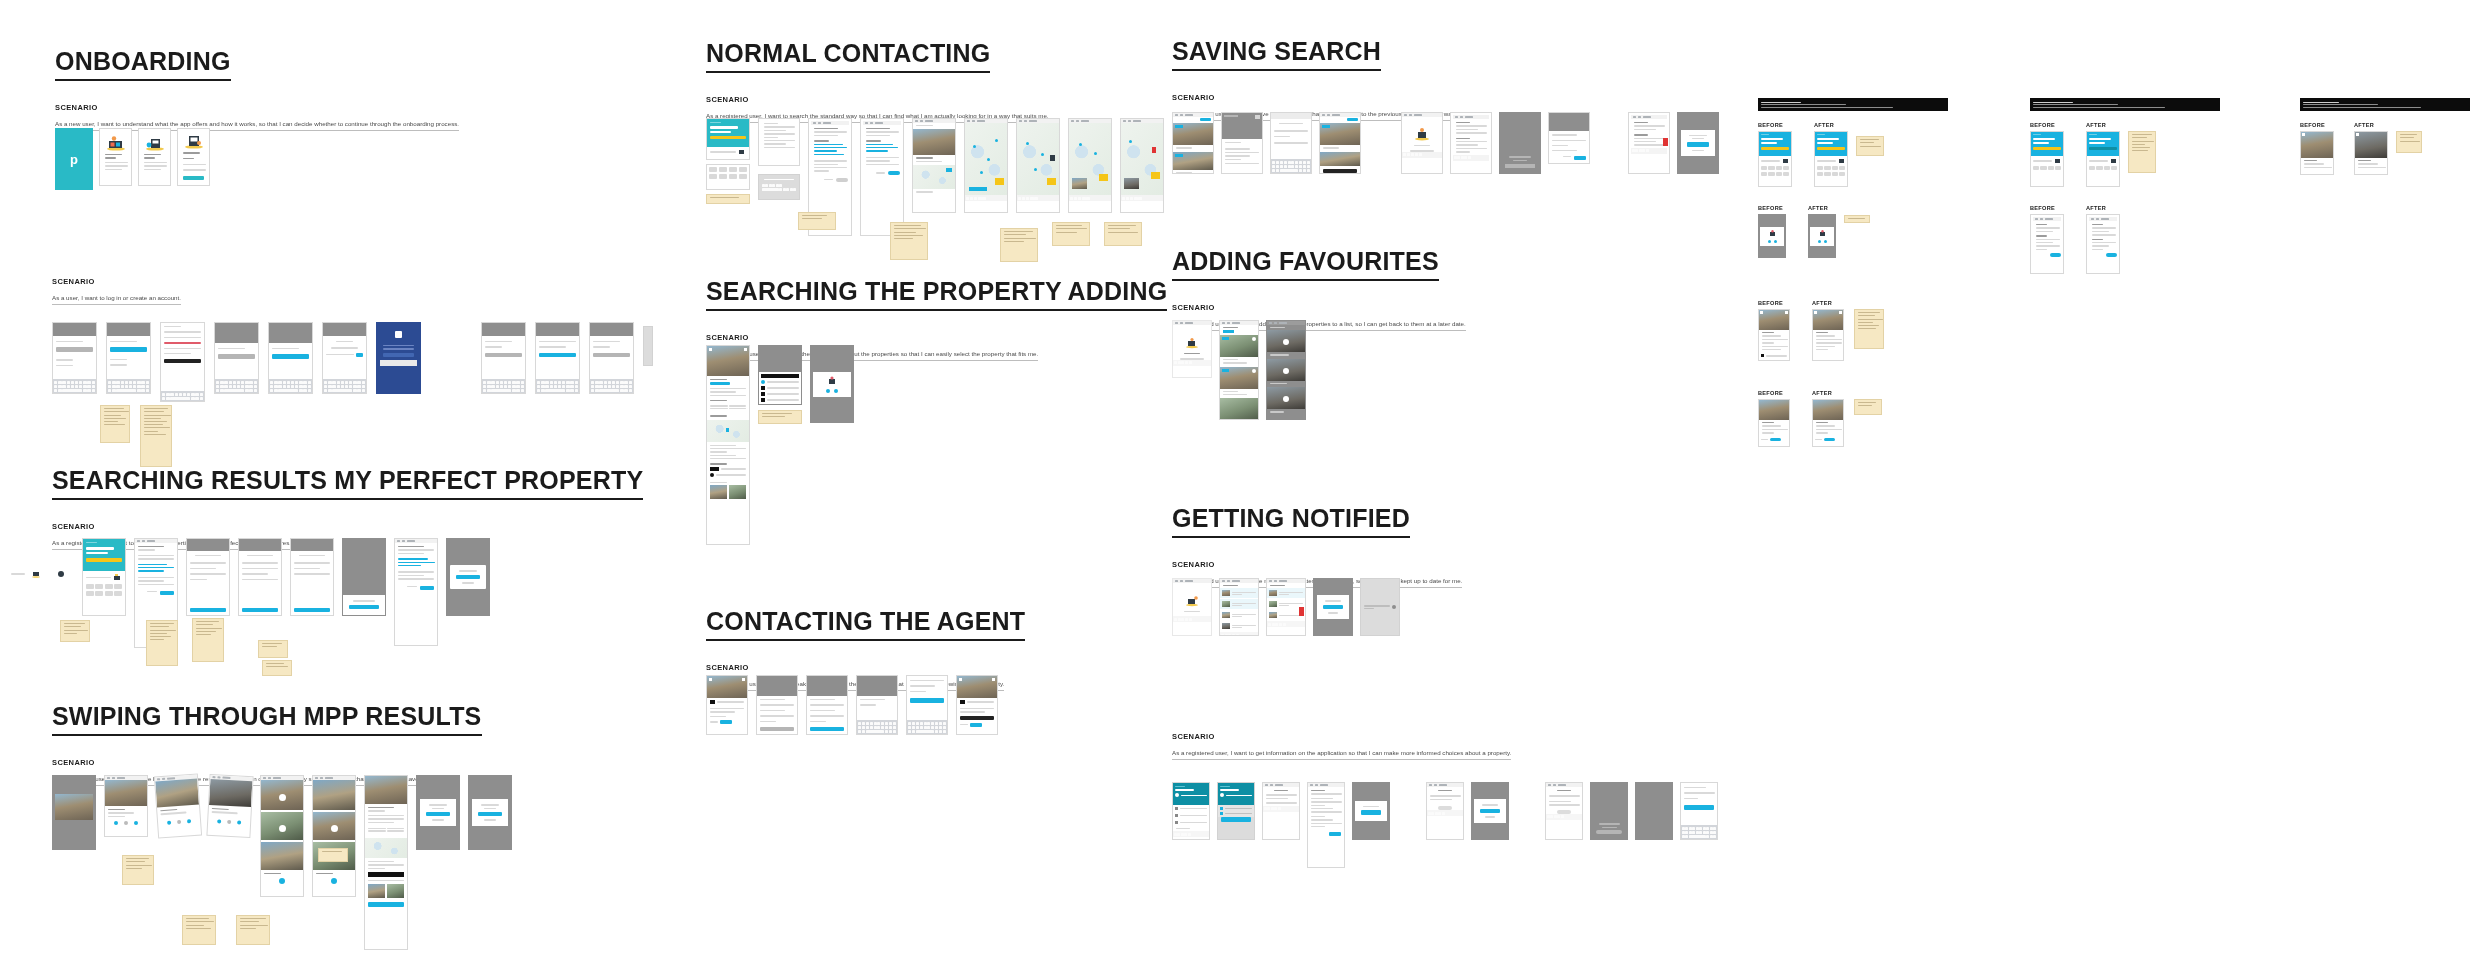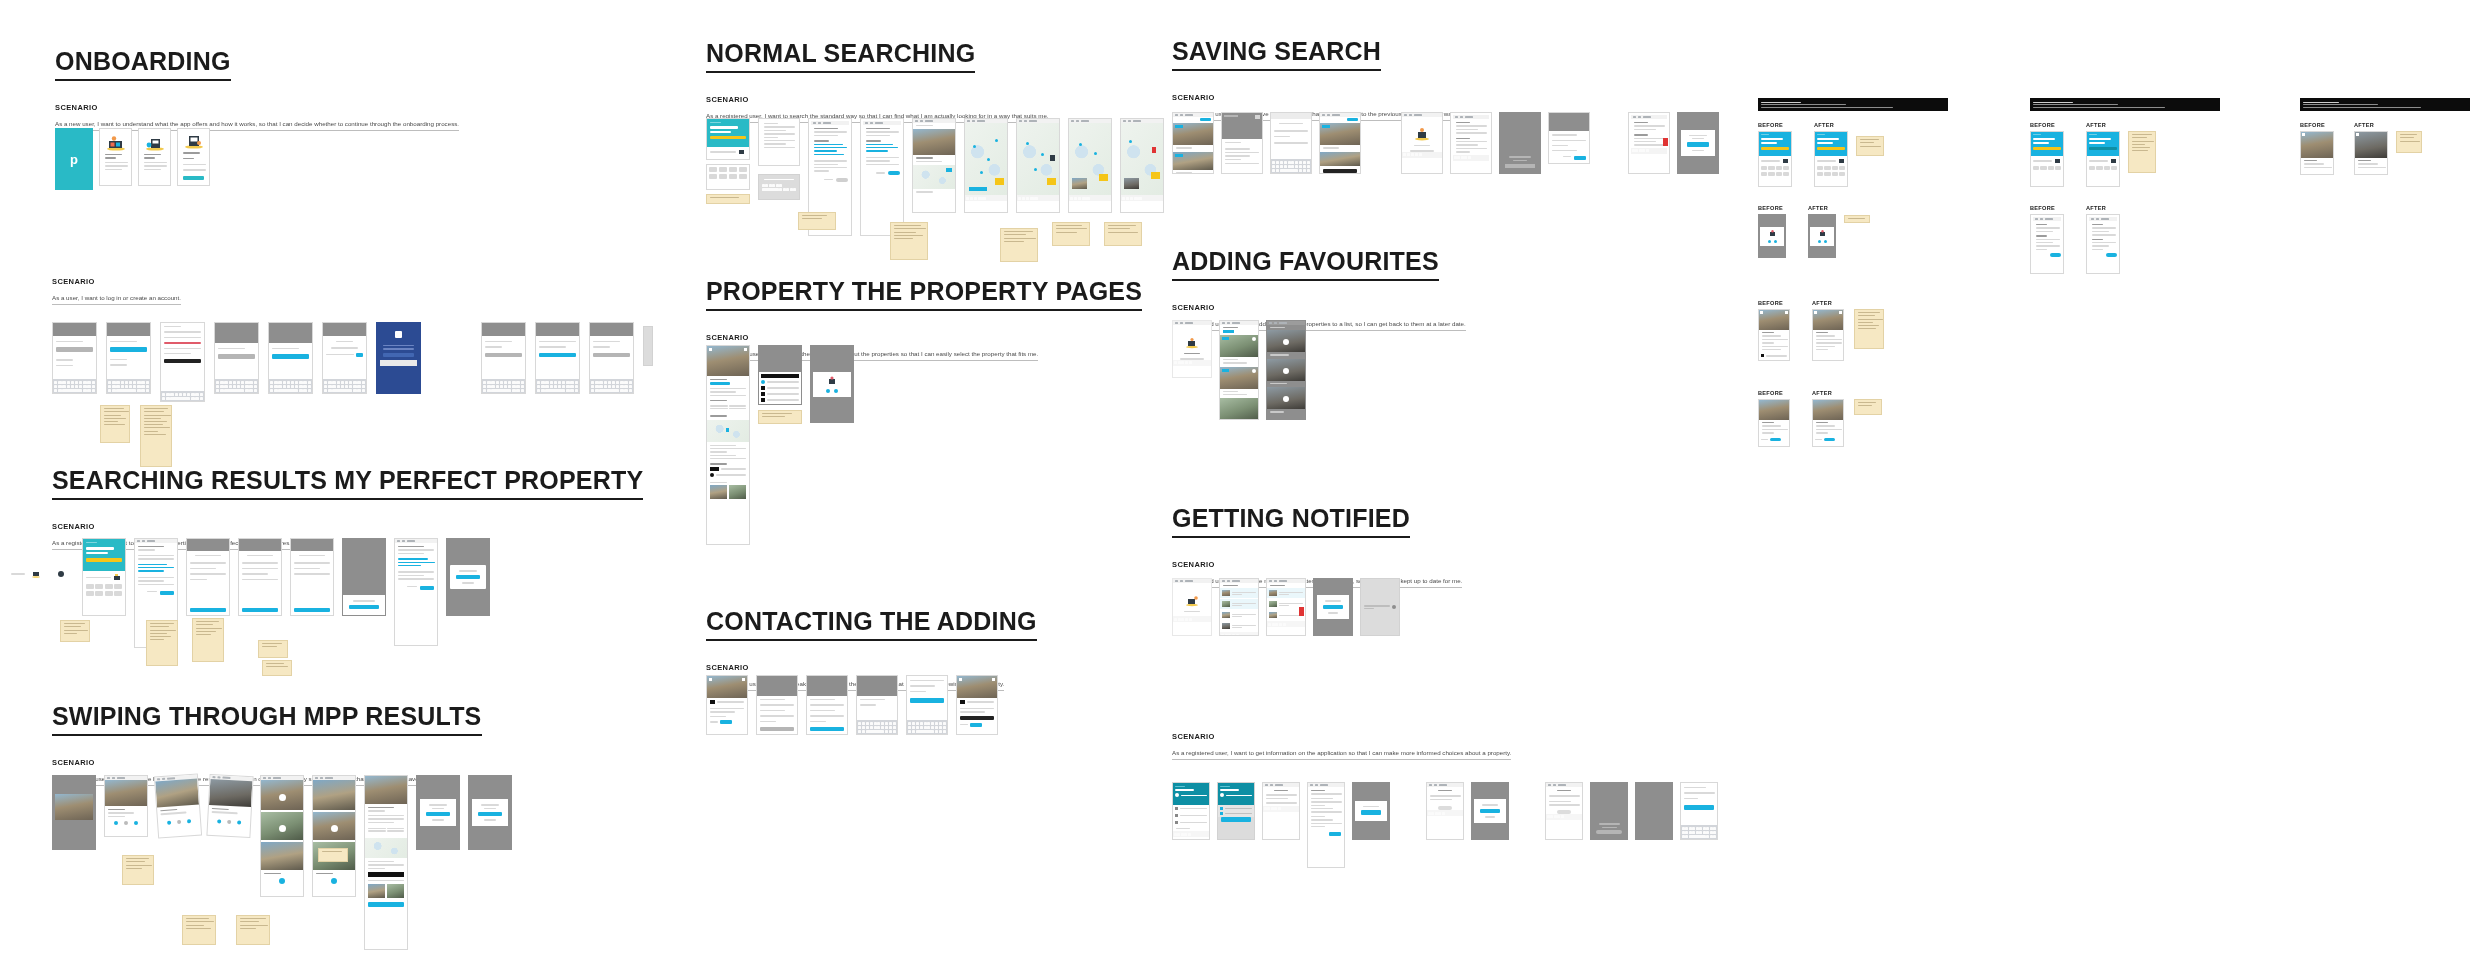--- a/index.html
+++ b/index.html
@@ -818,21 +818,21 @@
       <i style="width:80%"></i>
       <i style="width:60%"></i>
       <i style="width:88%"></i>
       <i style="width:50%"></i>
     </div>
   <div class="note" style="left:318px;top:848px;width:30px;height:14px;">
       <i style="width:70%"></i>
     </div>
 
   <div class="section" style="left:706px; top:40px;">
-    <div class="sec-title">NORMAL SEARCHING</div>
+    <div class="sec-title">NORMAL CONTACTING</div>
     <div class="scenario-lbl">SCENARIO</div>
     <div class="scenario-txt">As a registered user, I want to search the standard way so that I can find what I am actually looking for in a way that suits me.</div>
   </div>
   <div class="flow" style="left:706px; top:118px; gap:8px; align-items:flex-start;">
     <div style="display:flex;flex-direction:column;gap:4px;">
       <div class="ph" style="width:44px;height:42px;">
         <div style="background:#29bac6;padding:3px;height:28px;">
           <div class="ln" style="background:#7fd6de;width:30%;margin:0 0 3px 0;"></div>
           <div class="ln" style="background:#fff;width:78%;height:2.2px;margin:2px 0;"></div>
           <div class="ln" style="background:#fff;width:58%;height:2.2px;margin:2px 0;"></div>
@@ -1055,21 +1055,21 @@
       <i style="width:78%"></i>
       <i style="width:60%"></i>
       <i style="width:82%"></i>
     </div>
   <div class="note" style="left:798px;top:212px;width:38px;height:18px;">
       <i style="width:70%"></i>
       <i style="width:55%"></i>
     </div>
 
   <div class="section" style="left:706px; top:278px;">
-    <div class="sec-title">PROPERTY THE PROPERTY PAGES</div>
+    <div class="sec-title">SEARCHING THE PROPERTY ADDING</div>
     <div class="scenario-lbl">SCENARIO</div>
     <div class="scenario-txt">As a registered user, I want to see the information about the properties so that I can easily select the property that fits me.</div>
   </div>
   <div class="flow" style="left:706px; top:345px; gap:8px; align-items:flex-start;">
     <div class="ph" style="width:44px;height:200px;">
       <div class="photo" style="height:30px;position:relative;">
         <div style="position:absolute;left:2px;top:2px;width:3px;height:3px;background:#fff;"></div>
         <div style="position:absolute;right:2px;top:2px;width:3px;height:3px;background:#fff;"></div>
       </div>
       <div class="ln dk sm" style="margin-top:3px;"></div>
@@ -1143,21 +1143,21 @@
           </svg>
         <div style="display:flex;gap:4px;justify-content:center;margin-top:3px;">
           <div class="badge" style="position:static;width:4px;height:4px;"></div>
           <div class="badge" style="position:static;width:4px;height:4px;"></div>
         </div>
       </div>
     </div>
   </div>
 
   <div class="section" style="left:706px; top:608px;">
-    <div class="sec-title">CONTACTING THE ADDING</div>
+    <div class="sec-title">CONTACTING THE AGENT</div>
     <div class="scenario-lbl">SCENARIO</div>
     <div class="scenario-txt">As a registered user, I want to speak to the agent of the property, so that I can book a viewing of the property.</div>
   </div>
   <div class="flow" style="left:706px; top:675px; gap:8px; align-items:flex-start;">
     <div class="ph" style="width:42px;height:60px;">
       <div class="photo" style="height:22px;position:relative;">
         <div style="position:absolute;left:2px;top:2px;width:3px;height:3px;background:#fff;"></div>
         <div style="position:absolute;right:2px;top:2px;width:3px;height:3px;background:#fff;"></div>
       </div>
       <div style="display:flex;align-items:center;gap:2px;padding:2px 3px;">

